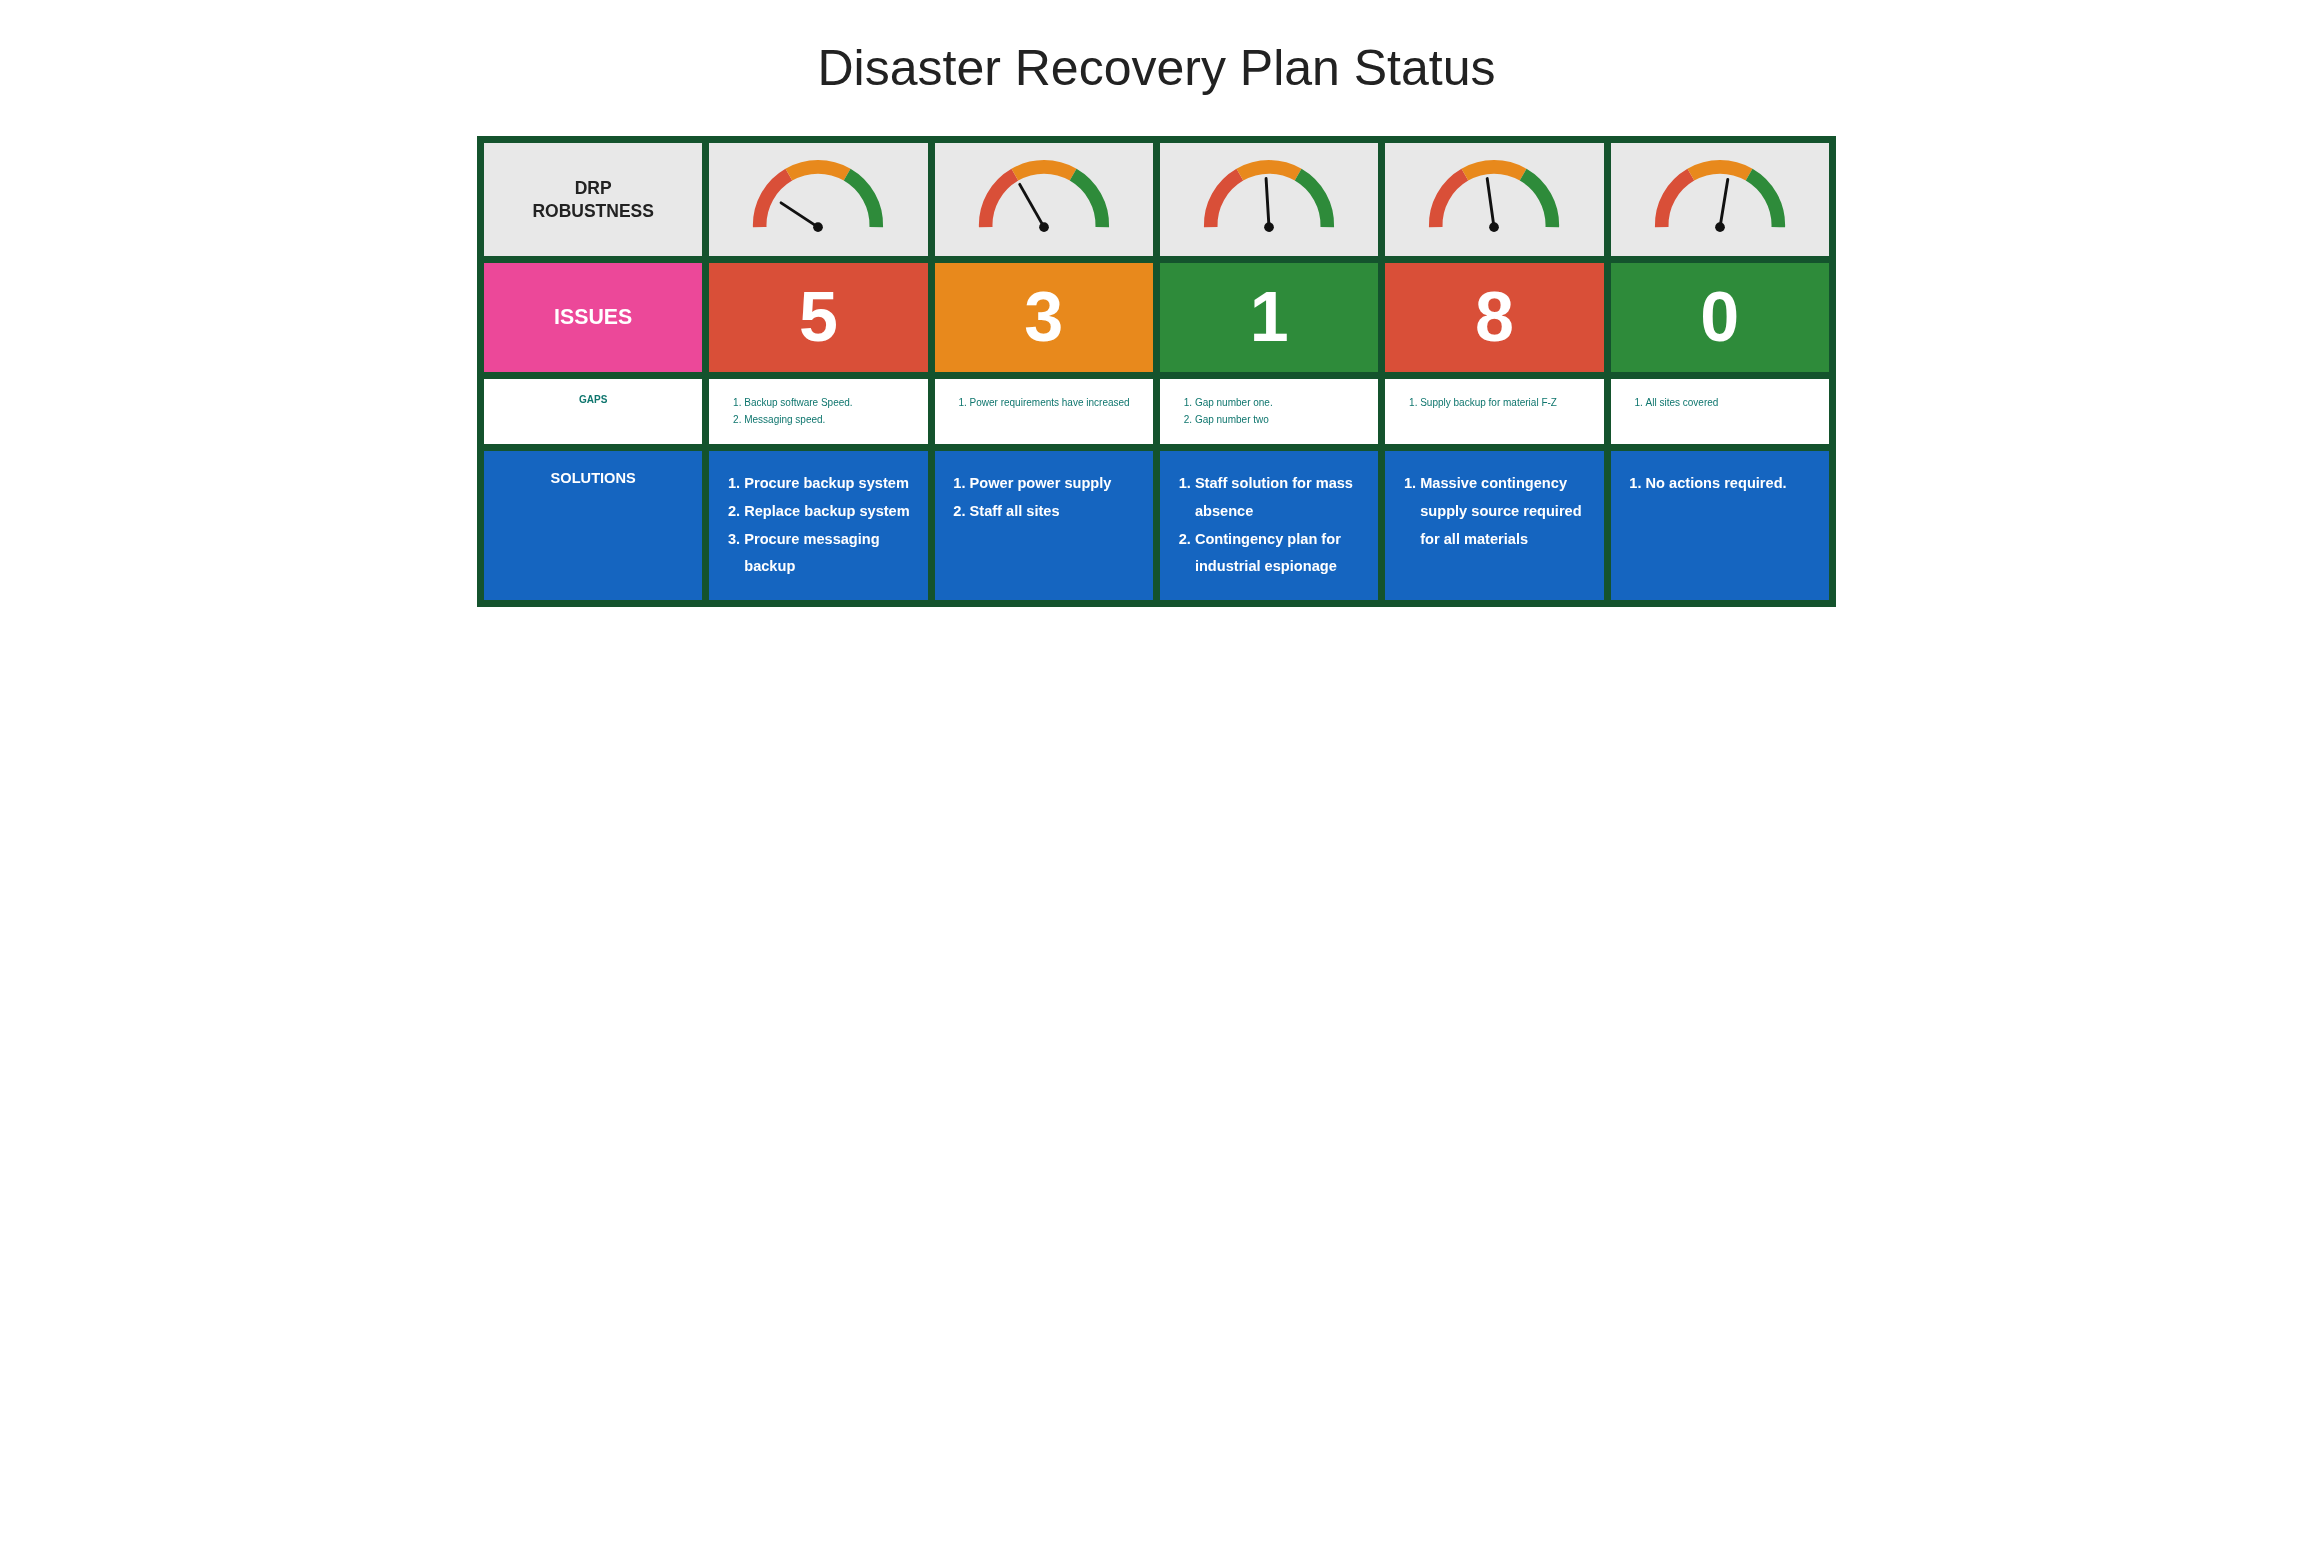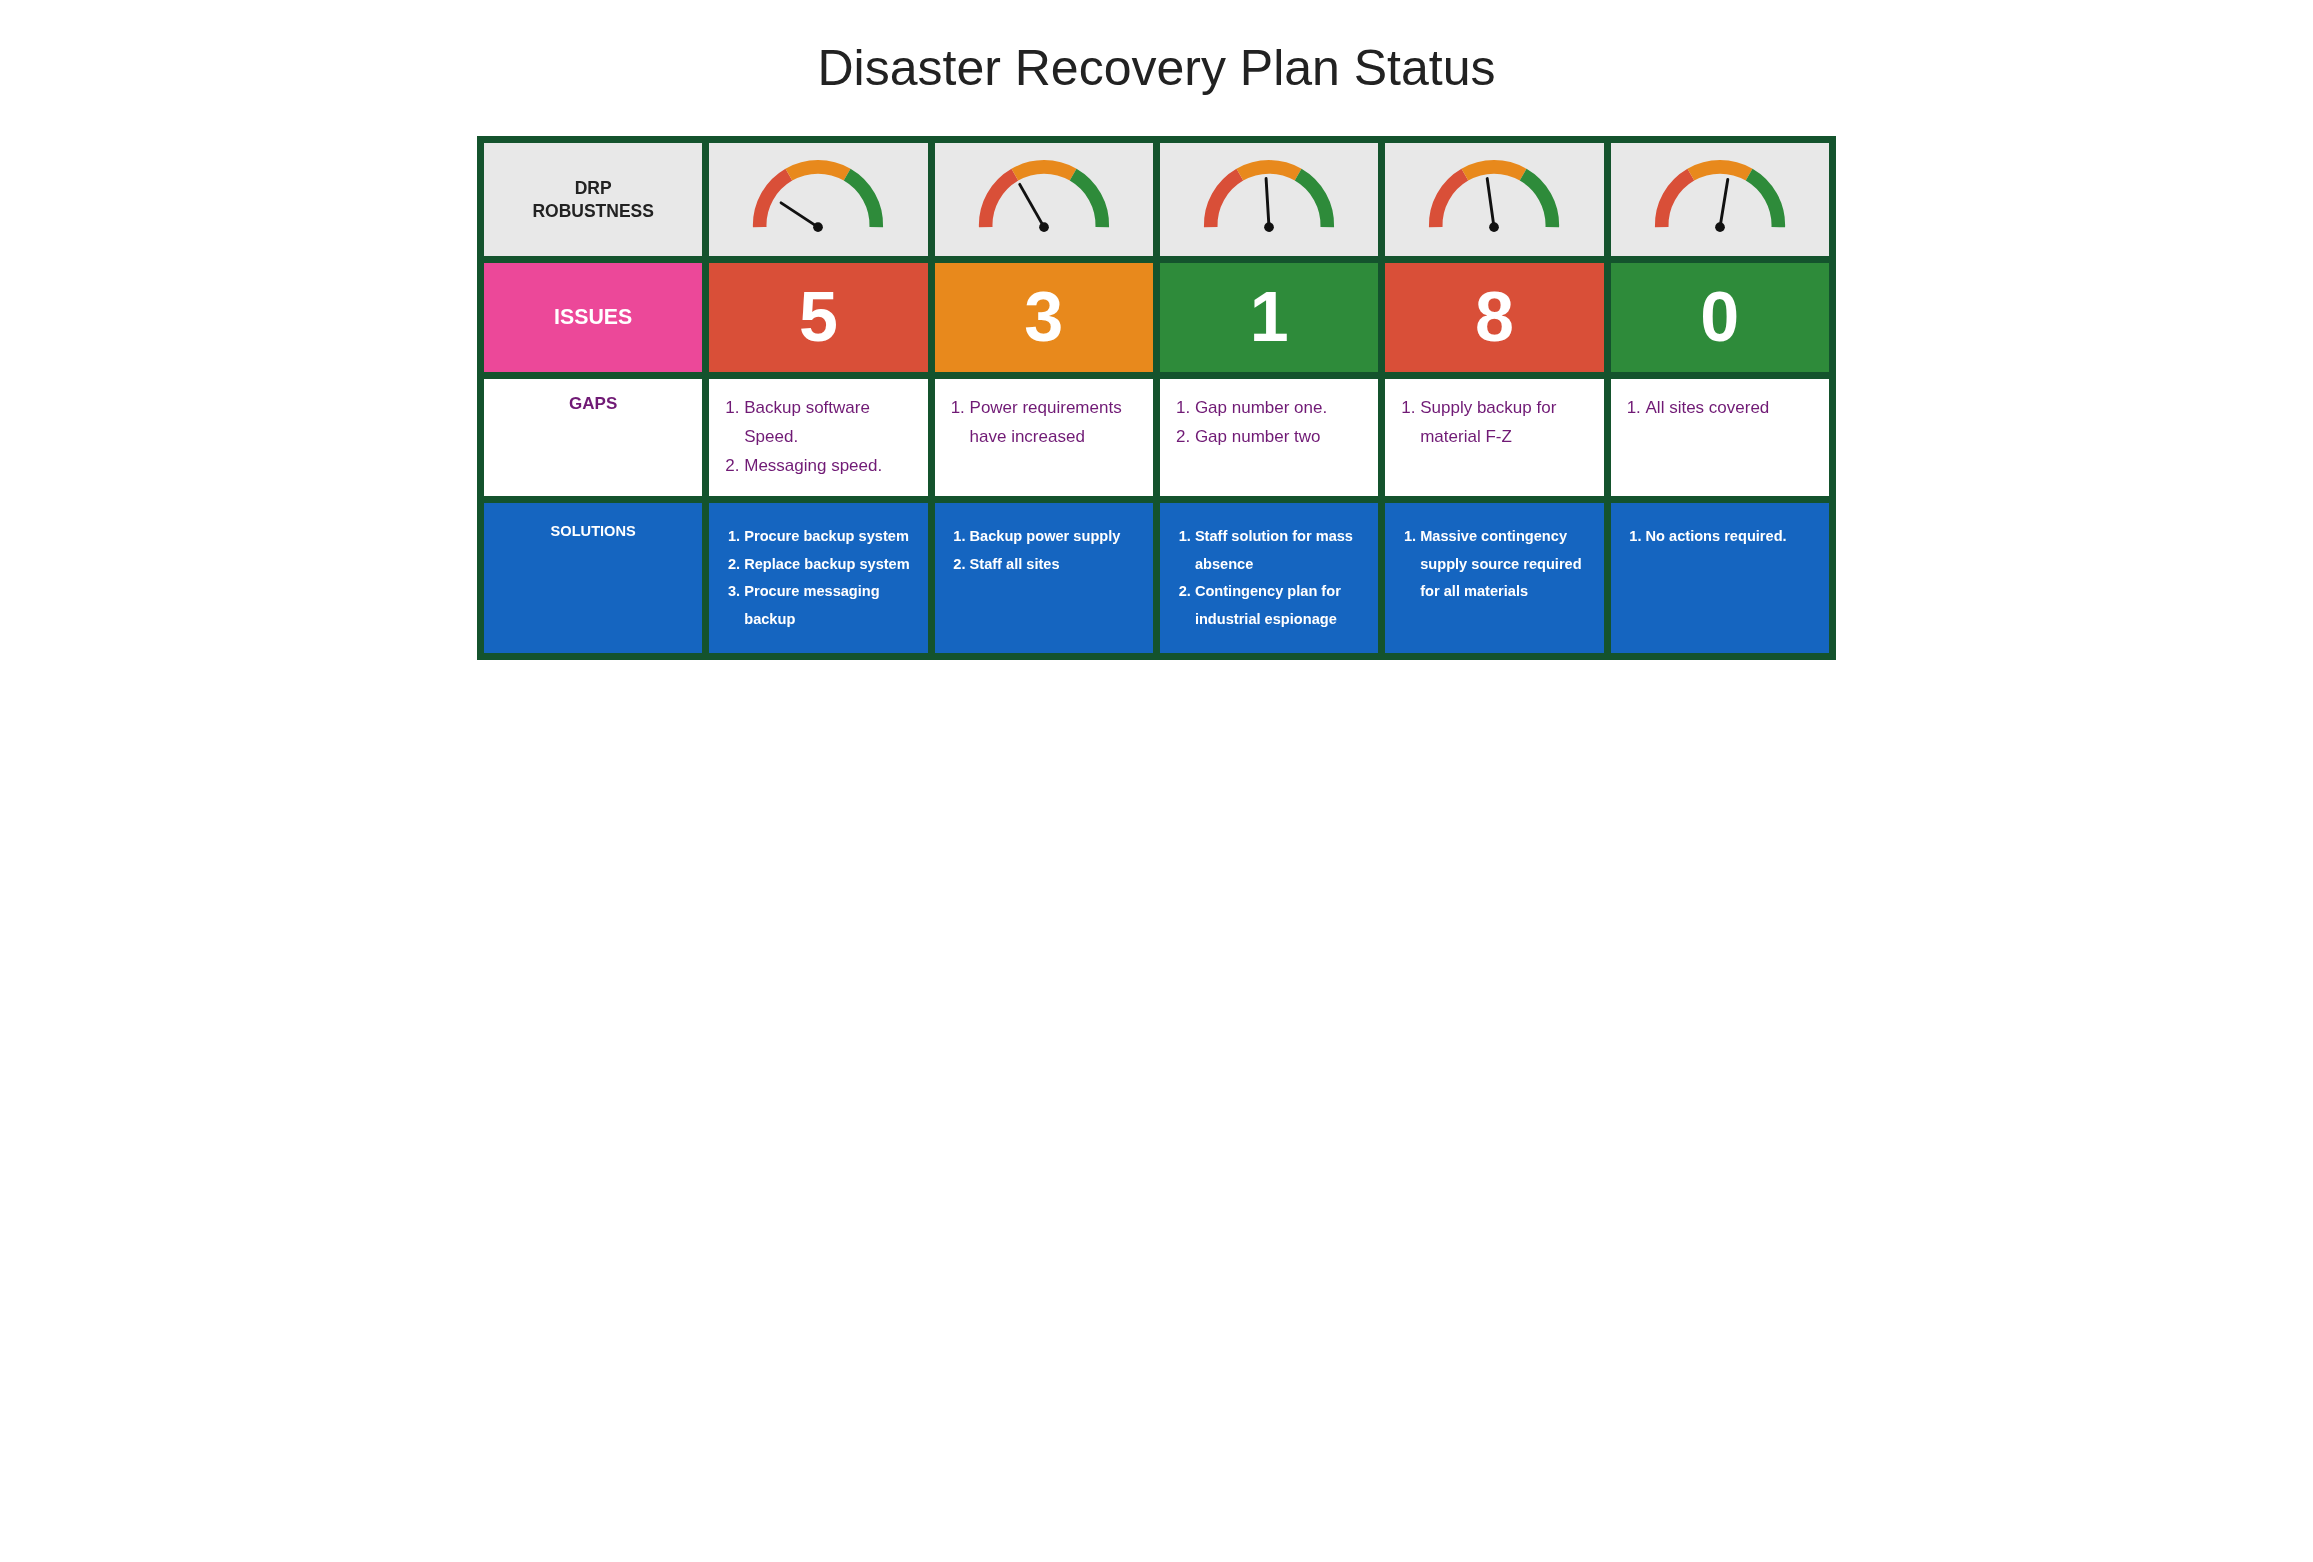--- a/index.html
+++ b/index.html
@@ -82,22 +82,22 @@
       vertical-align: middle;
       padding: 19.4px 7.8px;
       line-height: 1;
     }
     .issue-red { background: #d94f38; }
     .issue-orange { background: #e8891c; }
     .issue-green { background: #2e8b3a; }
     
     .row-gaps td {
       background: #ffffff;
-      font-size: 17px;
-      color: #701a75;
+      font-size: 10px;
+      color: #0f766e;
       padding: 15.5px 15.5px;
       vertical-align: top;
     }
     .gaps-label-cell {
       font-weight: 800;
       font-size: 19.4px;
       color: #111;
       vertical-align: middle;
       text-align: center;
       background: #ffffff;
@@ -255,21 +255,21 @@
       <td class="solutions-label-cell">SOLUTIONS</td>
       <td>
         <ol>
           <li>Procure backup system</li>
           <li>Replace backup system</li>
           <li>Procure messaging backup</li>
         </ol>
       </td>
       <td>
         <ol>
-          <li>Backup power supply</li>
+          <li>Power power supply</li>
           <li>Staff all sites</li>
         </ol>
       </td>
       <td>
         <ol>
           <li>Staff solution for mass absence</li>
           <li>Contingency plan for industrial espionage</li>
         </ol>
       </td>
       <td>

